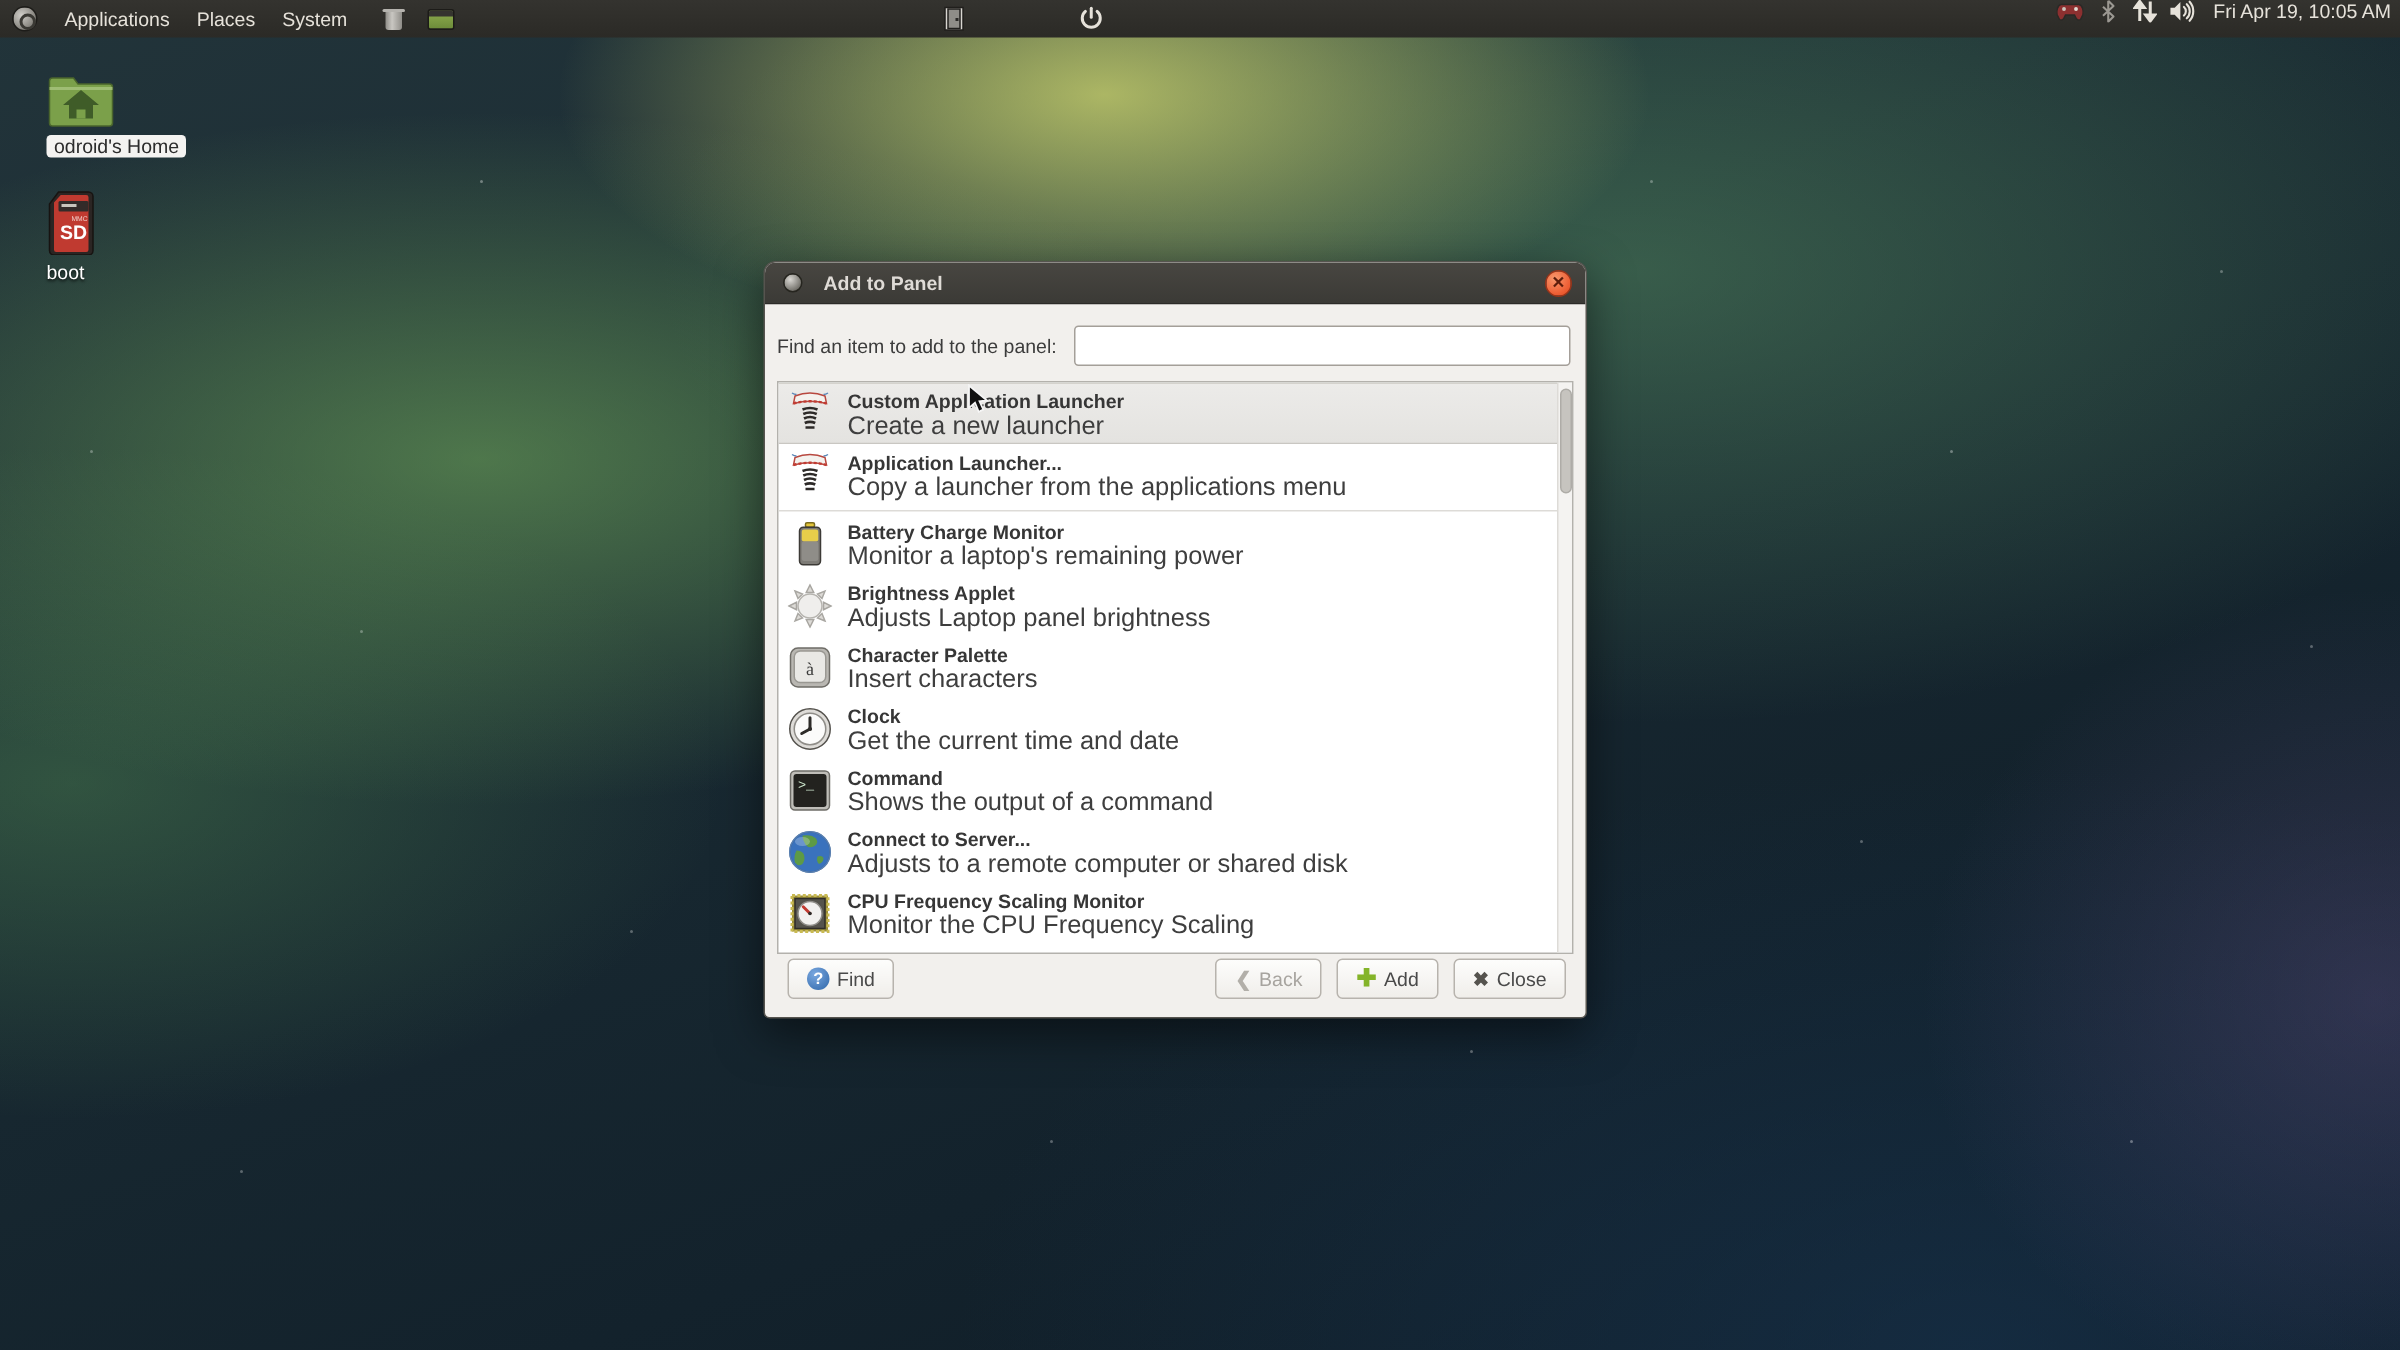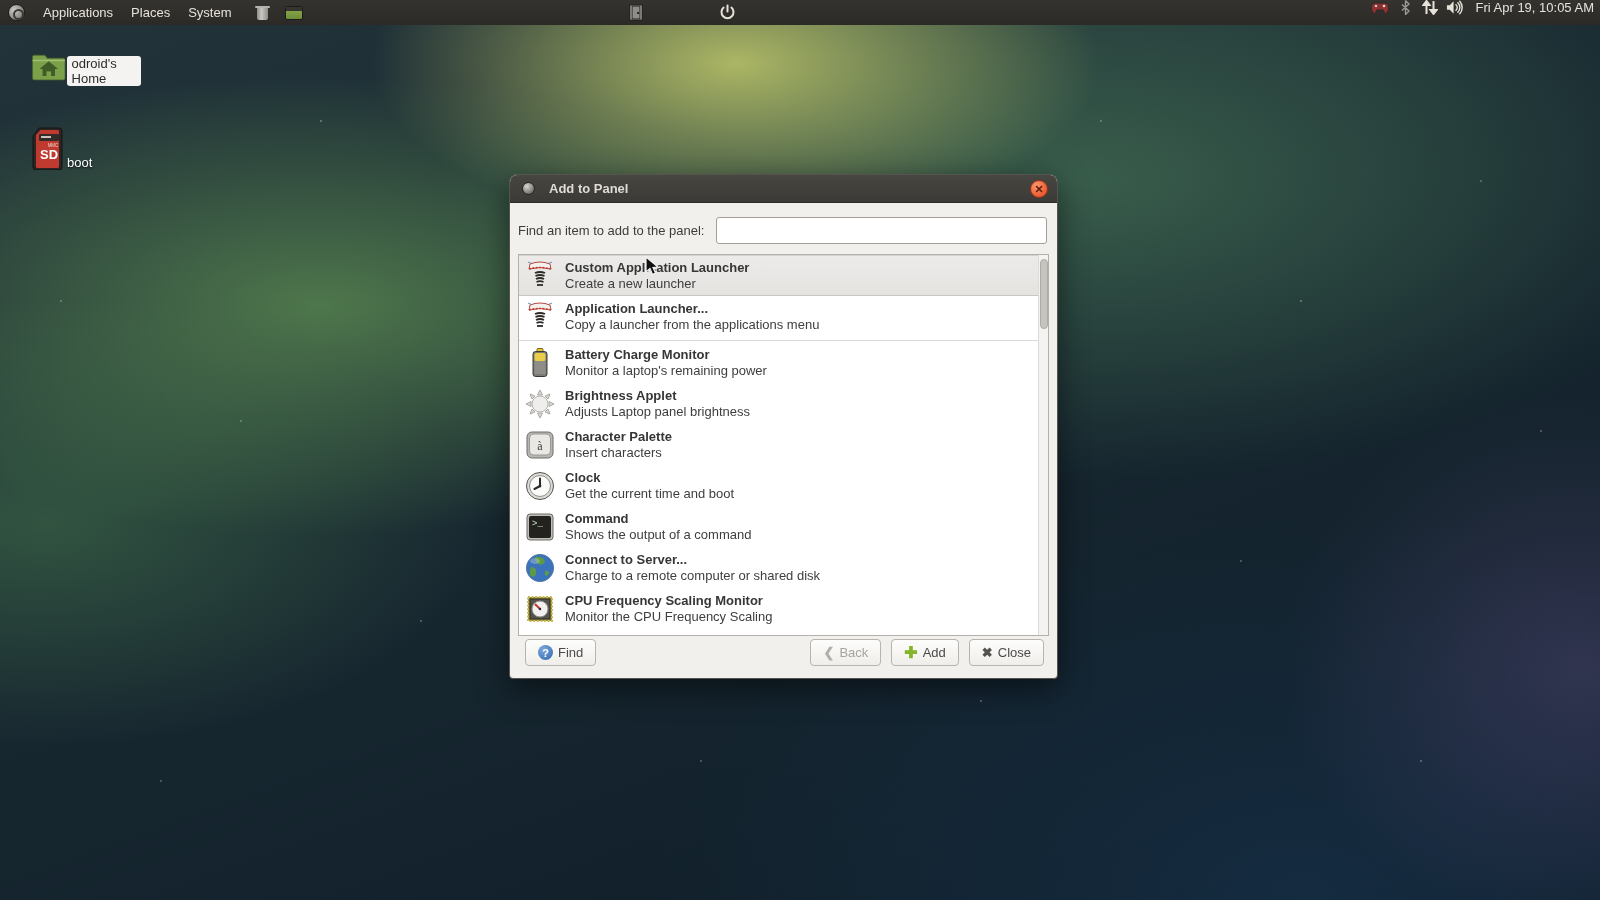--- a/index.html
+++ b/index.html
@@ -50,21 +50,21 @@
     background:linear-gradient(#8fae4e,#6d8c3a); position:relative; }
   .winicon:after { content:""; position:absolute; left:0; top:0; right:0; height:4px;
     background:#35342f; border-radius:1px 1px 0 0; }
   .door { position:absolute; left:628px; top:4px; width:16px; height:17px; }
   .power { position:absolute; left:719px; top:4px; width:17px; height:17px; }
   .panel-right { position:absolute; right:6px; top:0; height:15px; display:flex; align-items:center; gap:7px; }
   .clock-text { padding-left:4px; }
   .ind { width:18px; height:18px; display:flex; align-items:center; justify-content:center; }
 
   
-  .dicon { position:absolute; width:110px; display:flex; flex-direction:row; align-items:flex-end; }
+  .dicon { position:absolute; width:110px; display:flex; flex-direction:column; align-items:flex-start; }
   .dicon-home { left:31px; top:46px; }
   .dicon-boot { left:31px; top:126px; }
   .dlabel { margin-top:4px; font-size:13px; }
   .dlabel-box { background:#f4f3f1; color:#2c2c2c; border-radius:3px; padding:0 5px; }
   .dlabel-plain { color:#ffffff; text-shadow:0 1px 2px rgba(0,0,0,.8); }
 
   
   .dialog { position:absolute; left:509px; top:174px; width:549px; height:505px;
     border-radius:8px 8px 4px 4px; box-shadow:0 10px 30px rgba(0,0,0,.5);
     background:#f2f0ed; border:1px solid #56544f; }
@@ -86,21 +86,21 @@
     font-family:"Liberation Sans",sans-serif; outline:none; }
 
   .listbox { margin:0 8px; height:382px; background:#ffffff; border:1px solid #b3b1ac;
     position:relative; overflow:hidden; }
   .row { height:41px; display:flex; align-items:center; padding-left:5px; }
   .row.selected { background:linear-gradient(#ecebe9,#e4e3e0); border-top:1px solid #d4d2cd; border-bottom:1px solid #c9c7c2; }
   .sep { height:4px; border-bottom:1px solid #dddbd7; margin-bottom:1px; }
   .row-icon { width:32px; height:32px; flex:0 0 32px; display:flex; align-items:center; justify-content:center; }
   .row-text { margin-left:9px; line-height:16px; }
   .row-title { font-size:13px; font-weight:bold; color:#363636; }
-  .row-desc { font-size:13px; color:#3e3e3e; }
+  .row-desc { font-size:17px; color:#3e3e3e; }
 
   .scrollbar { position:absolute; right:0px; top:0px; width:10px; height:100%;
     background:#f4f3f1; border-left:1px solid #dddbd7; }
   .thumb { position:absolute; left:1px; top:4px; width:8px; height:70px;
     background:#c6c4bf; border:1px solid #aeaca7; border-radius:4px; }
 
   .btn-row { position:absolute; left:0; bottom:12px; width:100%; padding:0 13px 0 15px;
     display:flex; align-items:center; }
   .btn { height:27px; display:inline-flex; align-items:center; gap:5px; padding:0 12px;
     background:linear-gradient(#fdfdfc,#f0eeea); border:1px solid #b7b3ad; border-radius:4px;
@@ -306,21 +306,21 @@
       <span class="row-icon">
         <svg width="30" height="30" viewBox="0 0 30 30">
           <circle cx="15" cy="15" r="13.5" fill="#dedcd8" stroke="#55534e"></circle>
           <circle cx="15" cy="15" r="10.5" fill="#fbfbfa" stroke="#8f8d88"></circle>
           <path d="M15 15 L15 7.5 M15 15 L9.5 18" stroke="#2d2b28" stroke-width="2" stroke-linecap="round"></path>
           <circle cx="15" cy="15" r="1.4" fill="#2d2b28"></circle>
         </svg>
       </span>
       <div class="row-text">
         <div class="row-title">Clock</div>
-        <div class="row-desc">Get the current time and boot</div>
+        <div class="row-desc">Get the current time and date</div>
       </div>
     </div>
 
     <div class="row">
       <span class="row-icon">
         <svg width="28" height="28" viewBox="0 0 28 28">
           <rect x="1" y="1" width="26" height="26" rx="3" fill="#bfbdb8" stroke="#6e6c67"></rect>
           <rect x="3" y="3" width="22" height="22" rx="2" fill="#23221f"></rect>
           <text x="6" y="13" font-size="9" fill="#cfe8cf" font-family="Liberation Mono, monospace">&gt;_</text>
         </svg>
@@ -337,21 +337,21 @@
           <circle cx="15" cy="15" r="13.5" fill="#3a72bd" stroke="#1d4276"></circle>
           <circle cx="15" cy="15" r="13.5" fill="none" stroke="#7fa8d8" stroke-width="1" opacity="0.6"></circle>
           <path d="M10 4 q6 -1 9 2 q2 3 -1 5 q-4 2 -6 -1 q-2 -3 -2 -6 z" fill="#5d9a46"></path>
           <path d="M6 14 q4 0 5 3 q1 3 -1 6 q-3 2 -5 -1 q-1 -4 1 -8 z" fill="#5d9a46"></path>
           <path d="M20 18 q3 -1 4 1 q0 3 -3 4 q-2 -2 -1 -5 z" fill="#5d9a46"></path>
           <ellipse cx="10" cy="8" rx="5" ry="3" fill="#ffffff" opacity="0.25"></ellipse>
         </svg>
       </span>
       <div class="row-text">
         <div class="row-title">Connect to Server...</div>
-        <div class="row-desc">Charge to a remote computer or shared disk</div>
+        <div class="row-desc">Adjusts to a remote computer or shared disk</div>
       </div>
     </div>
 
     <div class="row">
       <span class="row-icon">
         <svg width="30" height="30" viewBox="0 0 30 30">
           <rect x="3" y="3" width="24" height="24" fill="#9c8f3a" stroke="#c9ba52" stroke-width="2" stroke-dasharray="2 1.6"></rect>
           <rect x="5" y="5" width="20" height="20" fill="#55534c" stroke="#2f2d28"></rect>
           <circle cx="15" cy="15" r="8" fill="#f2f1ef" stroke="#8f8d88"></circle>
           <path d="M15 15 L10.5 10.5" stroke="#c03a30" stroke-width="2" stroke-linecap="round"></path>

